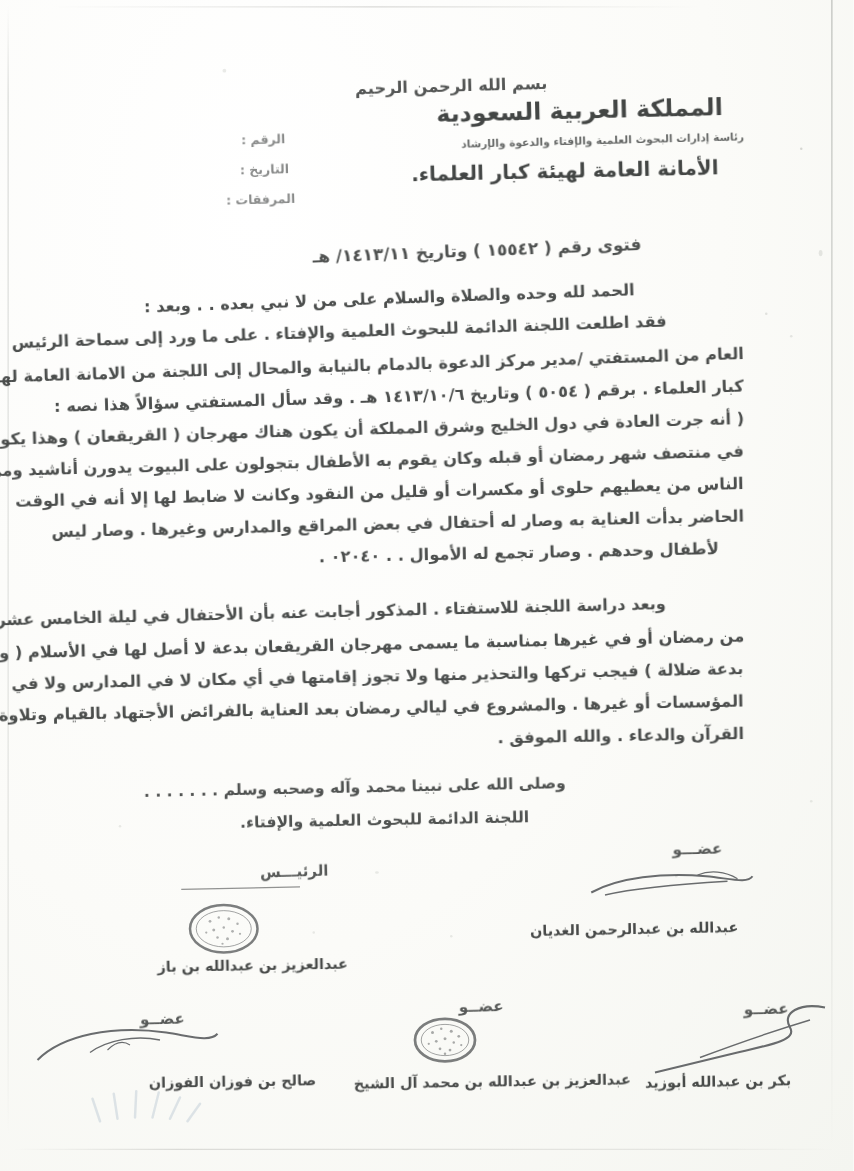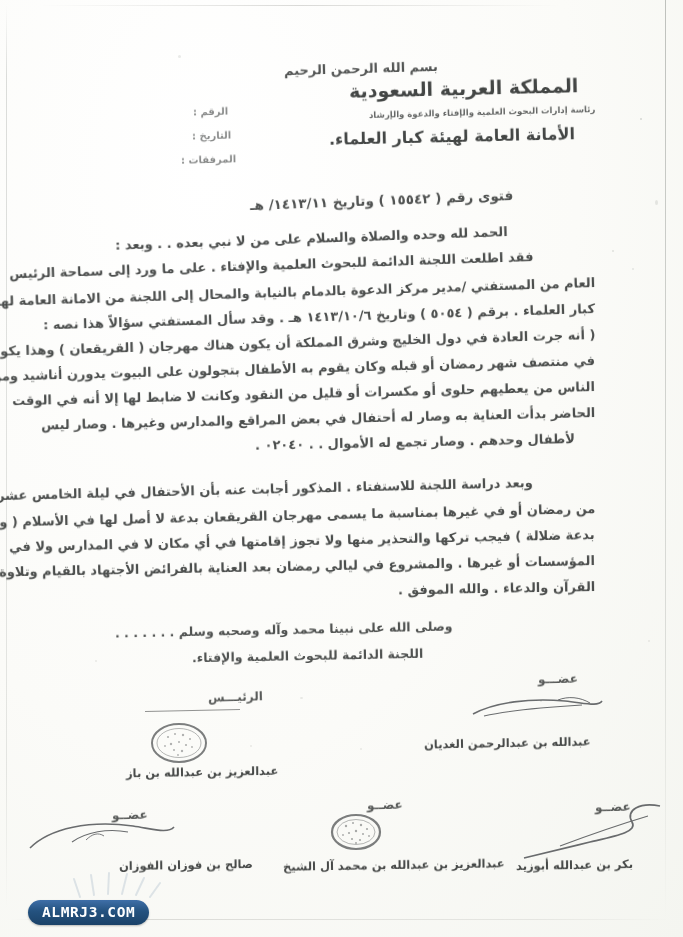--- a/index.html
+++ b/index.html
@@ -228,17 +228,14 @@
   <svg id="wm-burst" viewBox="0 0 120 34">
     <g stroke="#24527f" stroke-width="2" stroke-linecap="round">
       <line x1="20" y1="30" x2="14" y2="12"></line>
         <line x1="34" y1="28" x2="31" y2="8"></line>
       <line x1="48" y1="27" x2="49" y2="6"></line>
         <line x1="62" y1="27" x2="67" y2="7"></line>
       <line x1="76" y1="28" x2="84" y2="11"></line>
         <line x1="90" y1="30" x2="100" y2="16"></line>
     </g>
   </svg>
-  <div id="watermark">
-    <span>ALMRJ3.COM</span>
-  </div>
 
 </div>
 
 </body></html>

